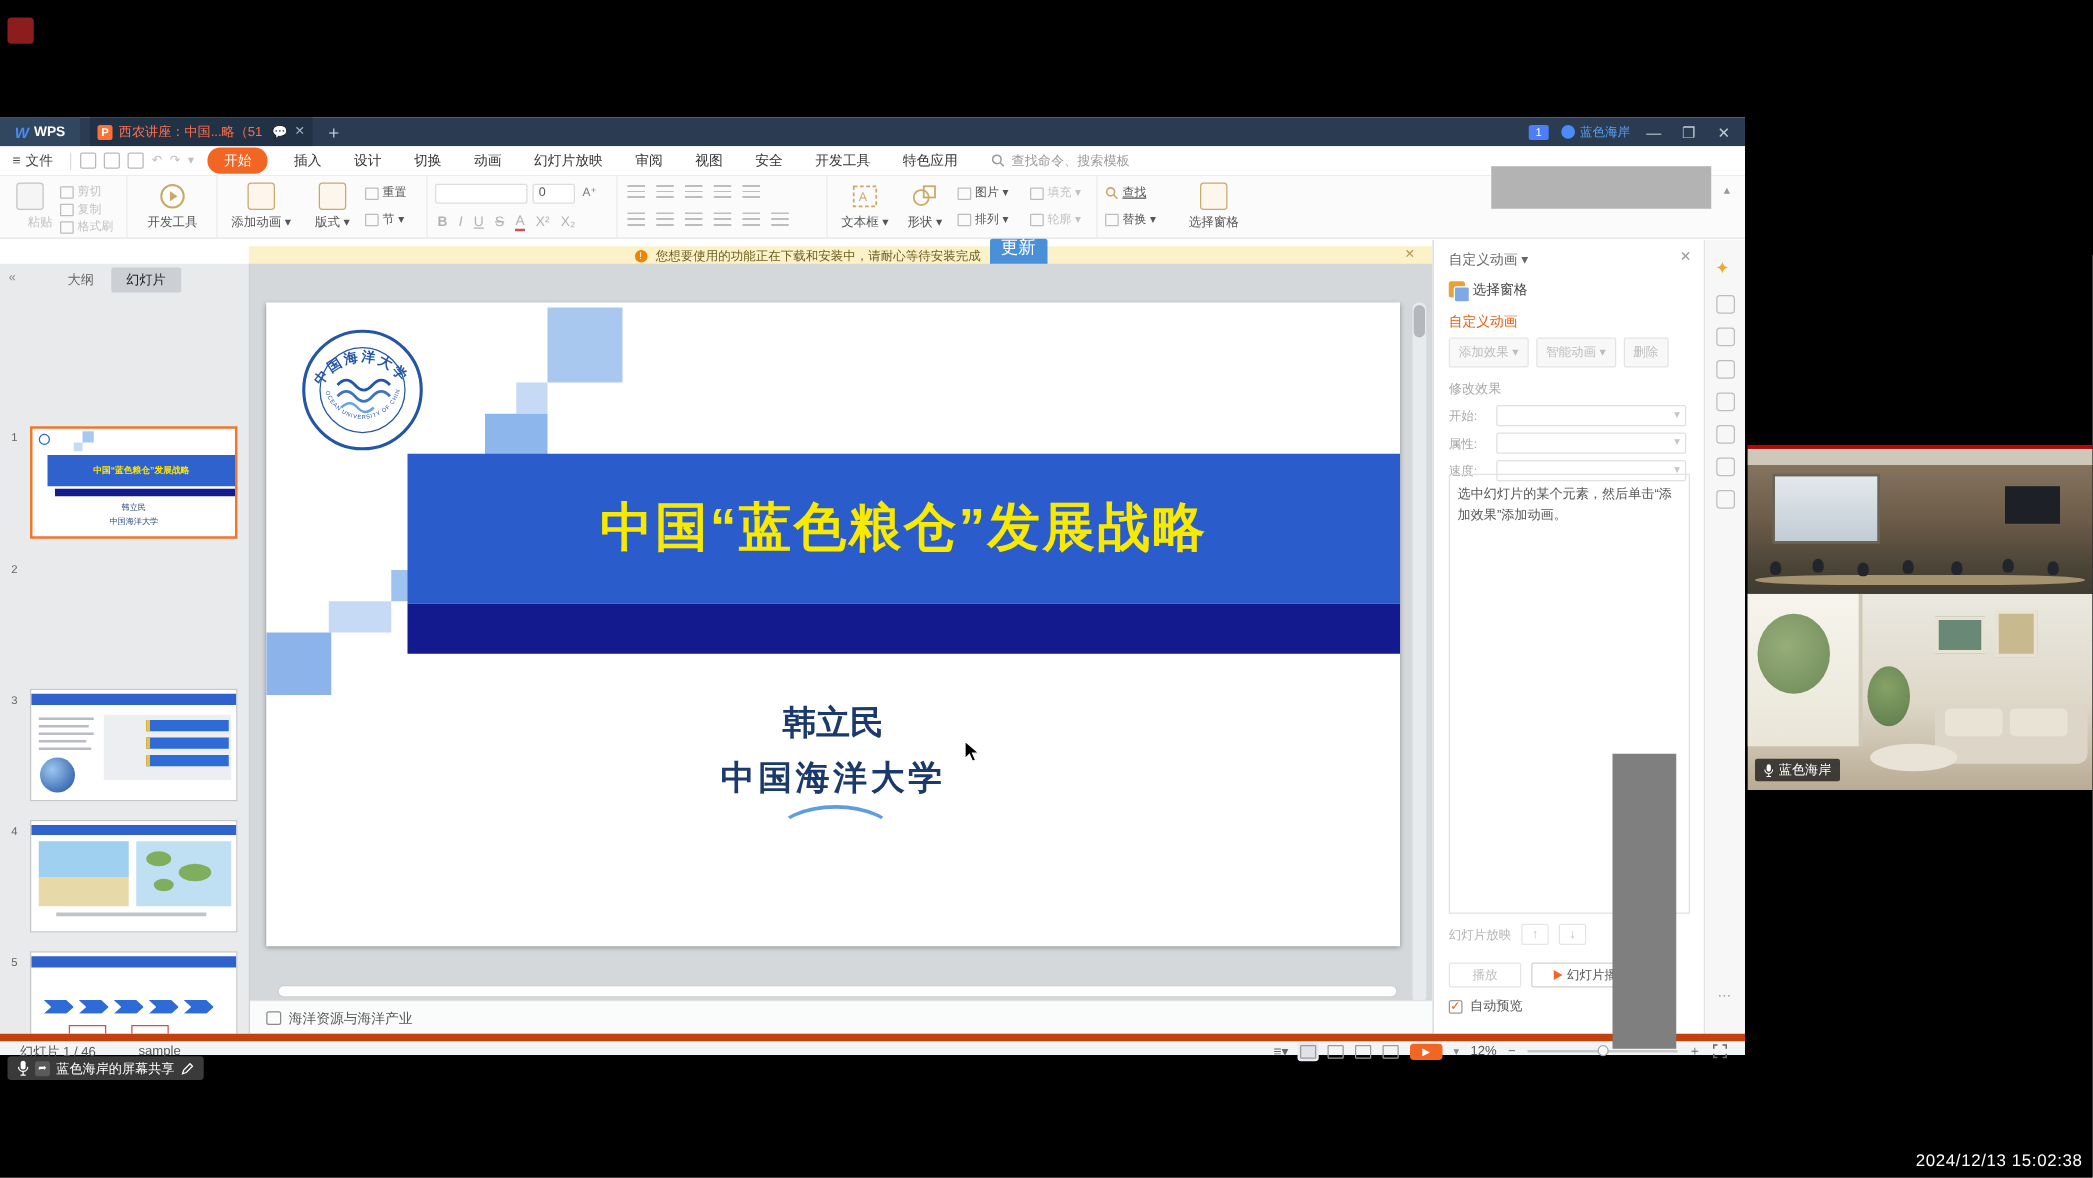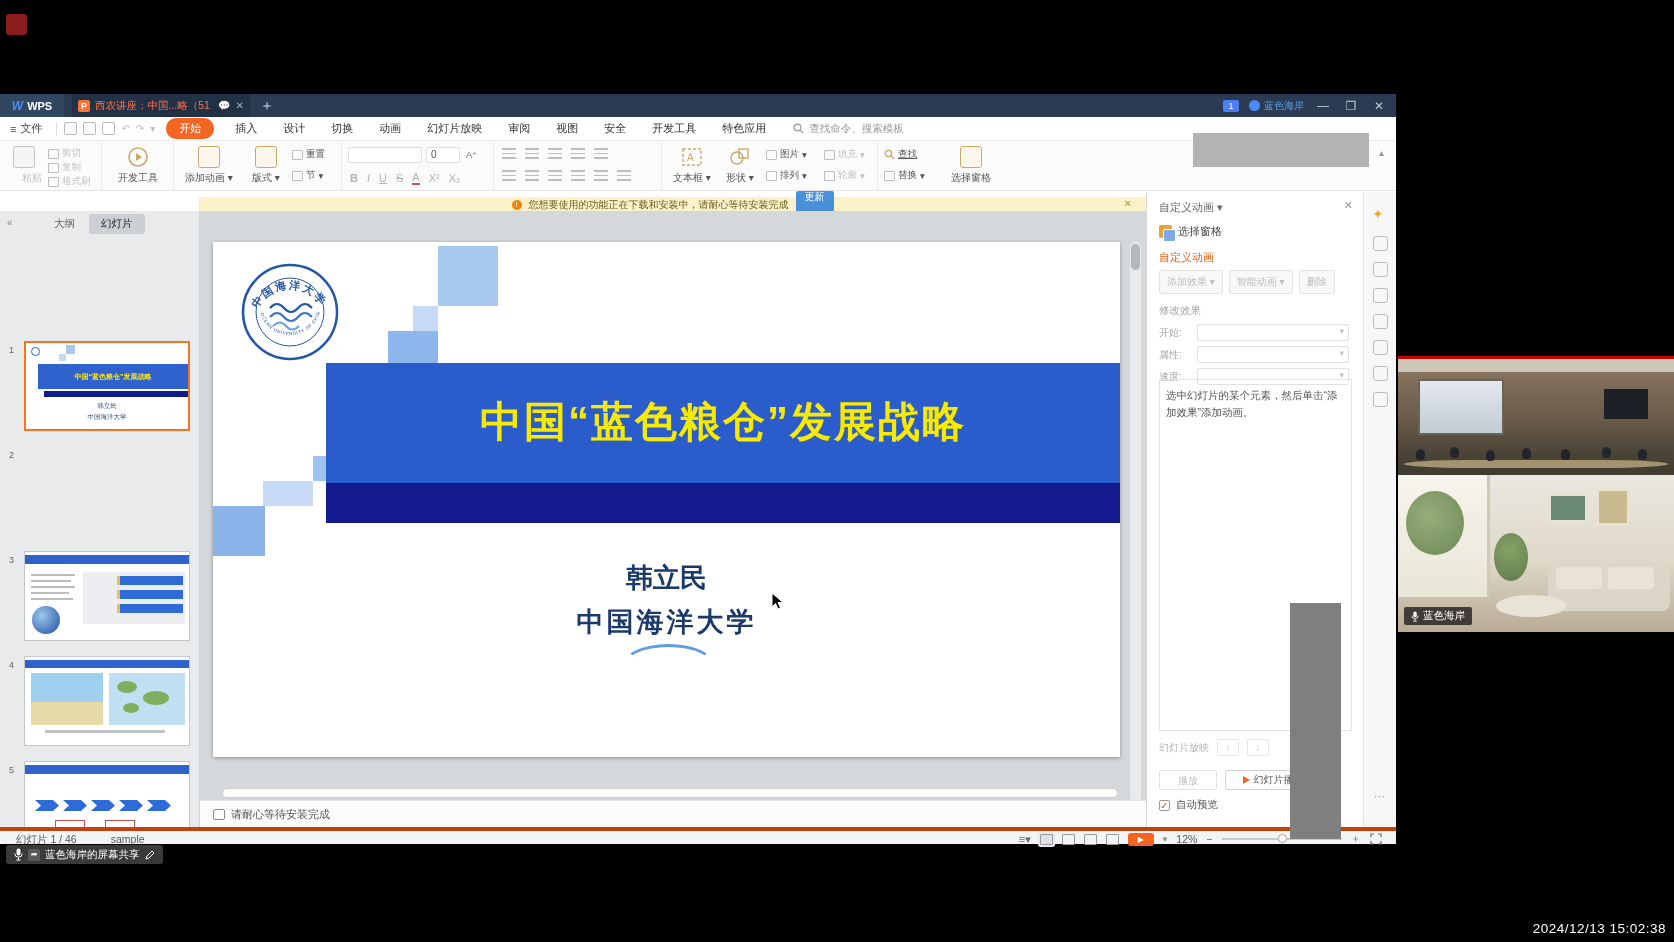--- a/index.html
+++ b/index.html
@@ -54,21 +54,21 @@
   .fmt-row { position:absolute; font-size:11px; color:#b2b2b2; display:flex; gap:9px; align-items:center; }
   .li-ico { width:14px; height:11px; background:
      repeating-linear-gradient(180deg,#bdbdbd 0 1.5px,transparent 1.5px 4.5px); display:inline-block; }
   .ribbon-collapse { position:absolute; right:12px; top:6px; color:#999; font-size:10px; }
 
   
   .notice { position:absolute; left:199px; top:103px; width:947px; height:15px; background:#fbf2c9; display:flex;
     align-items:center; justify-content:center; gap:7px; font-size:10px; color:#6b5d20; }
   .notice-ico { width:10px; height:10px; border-radius:50%; background:#f08300; color:#fff; font-size:8px; line-height:10px;
     text-align:center; flex:none; }
-  .notice-btn { background:#4a90d9; color:#fff; font-size:10px; padding:0px 9px; border-radius:2px; height:28px; line-height:12px; }
+  .notice-btn { background:#4a90d9; color:#fff; font-size:14px; padding:0px 9px; border-radius:2px; height:28px; line-height:12px; }
   .notice-x { position:absolute; right:14px; top:1px; color:#b09a55; font-size:10px; }
 
   
   .lpanel { position:absolute; left:0; top:117px; width:200px; height:616px; background:#e9eaec; border-right:1px solid #d2d2d2; overflow:hidden; }
   .lp-tabs { position:absolute; left:0; top:0; width:100%; height:26px; display:flex; align-items:center; font-size:10.5px; color:#666; }
   .lp-collapse { position:absolute; left:7px; top:6px; color:#8a8a8a; font-size:10px; }
   .lp-tab { padding:3px 12px; margin-left:42px; }
   .lp-tab.on { background:#ccd0d5; border-radius:2px; color:#222; margin-left:2px; }
   .thumb-num { position:absolute; left:9px; font-size:9px; color:#666; }
   .thumb { position:absolute; left:24px; width:166px; height:90px; background:#fff; border:1px solid #c6c6c6; overflow:hidden; }
@@ -100,21 +100,21 @@
   .t4-img2 { position:absolute; left:84px; top:16px; width:76px; height:52px; background:#bfe0f2; }
   .t4-blob { position:absolute; background:#7fae5f; border-radius:50%; }
   .t4-cap { position:absolute; left:20px; top:73px; width:120px; height:3px; background:#c0c3c8; }
   
   .t5-bar { position:absolute; left:0; top:3px; width:100%; height:9px; background:#2f62cc; color:#fff; font-size:6px; text-align:center; line-height:9px; }
   .t5-ch { position:absolute; top:38px; width:24px; height:11px; background:#2e6bd6;
     clip-path:polygon(0 0, 75% 0, 100% 50%, 75% 100%, 0 100%, 25% 50%); }
   .t5-bx { position:absolute; top:58px; width:30px; height:10px; border:1px solid #d05050; }
 
   
-  .statusbar { position:absolute; left:0; top:733px; width:1396px; height:17px; background:#f3f4f5; border-top:4px solid #c2410c;
+  .statusbar { position:absolute; left:0; top:733px; width:1396px; height:17px; background:#f3f4f5; border-top:6px solid #c2410c;
     font-size:10.5px; color:#555; }
   .sb-left { position:absolute; left:16px; top:2px; display:flex; gap:34px; }
   .sb-right { position:absolute; right:14px; top:1px; display:flex; align-items:center; gap:9px; }
   .sb-ico { width:13px; height:11px; border:1px solid #9a9a9a; border-radius:1px; }
   .sb-ico.on { background:#dfe2e6; box-shadow:0 0 0 2px #e8eaee; }
   .sb-play { width:26px; height:13px; background:#f26522; border-radius:3px; color:#fff; font-size:8px; text-align:center; line-height:13px; }
   .sb-slider { width:120px; height:2px; background:#c9c9c9; position:relative; }
   .sb-thumb { position:absolute; left:56px; top:-4px; width:9px; height:9px; border-radius:50%; background:#fff; border:1px solid #a5a5a5; }
 
   
@@ -508,21 +508,21 @@
         <path d="M1,1 L1,15 L4.5,11.5 L7,17 L9.5,16 L7,10.5 L12,10.5 Z" fill="#000" stroke="#fff" stroke-width="1"></path>
       </svg>
     </div>
 
     <div class="vscroll">
         <div class="vthumb"></div>
       </div>
     <div class="hscroll"></div>
     <div class="notesbar">
       <span class="notes-ico"></span>
-      <span>请耐心等待安装完成</span>
+      <span>海洋资源与海洋产业</span>
     </div>
   </div>
 
   <div class="rpanel">
     <div class="rp-head"><span>自定义动画</span> ▾</div>
     <span class="rp-x">✕</span>
     <div class="rp-selpane">
       <span class="sp-ico"></span>
       <span>选择窗格</span>
     </div>

